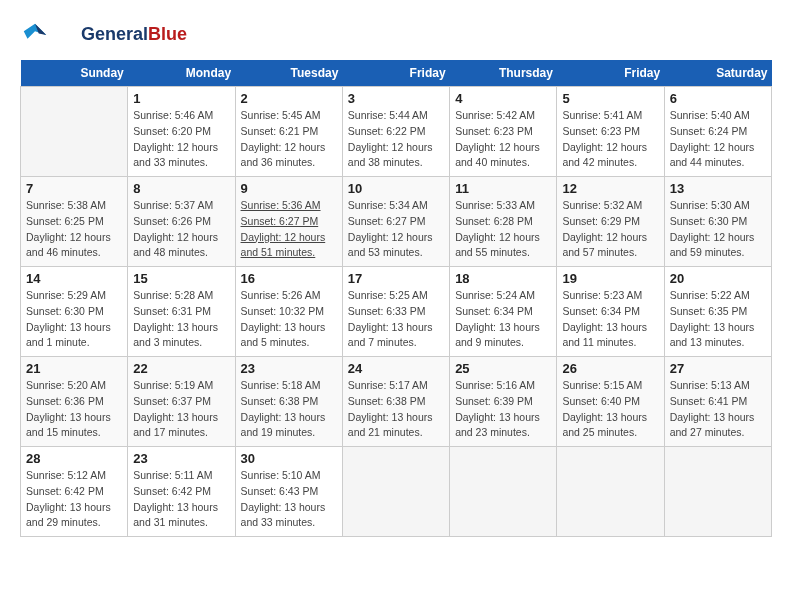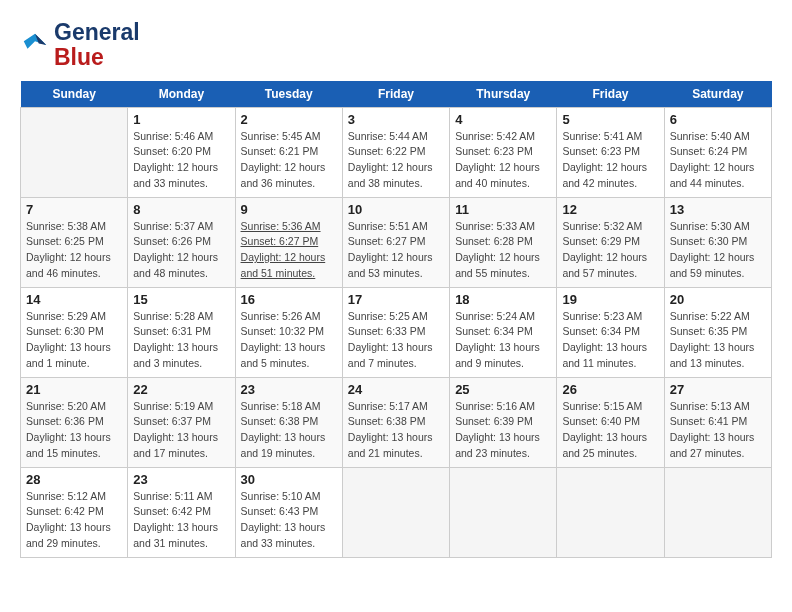--- a/index.html
+++ b/index.html
@@ -15,25 +15,26 @@
       justify-content: space-between;
       align-items: flex-start;
       margin-bottom: 10px;
     }
     .logo {
       display: flex;
       align-items: center;
     }
     .logo-text {
       display: flex;
-      flex-direction: column;
-      font-size: 23px;
+      flex-direction: row;
+      font-size: 18px;
       font-weight: bold;
       color: #1a3a6b;
       line-height: 1.1;
+      margin-left: 27px;
     }
     .logo-bird {
       width: 30px;
       height: 30px;
       margin-right: 4px;
     }
     .title-block {
       text-align: right;
     }
     .main-title {
@@ -47,21 +48,21 @@
     }
     table {
       width: 100%;
       border-collapse: collapse;
       font-size: 11px;
     }
     thead th {
       background: #1a5fb4;
       color: #fff;
       padding: 6px 4px;
-      text-align: center;
+      text-align: right;
       font-size: 12px;
       font-weight: bold;
     }
     tbody td {
       border: 1px solid #ccc;
       vertical-align: top;
       padding: 4px 5px;
       min-height: 80px;
       height: 90px;
       color: #333;
@@ -181,21 +182,21 @@
         </td>
         <td>
           <span class="day-number">9</span>
           <div class="day-info" style="white-space: pre-line; text-decoration: underline;">Sunrise: 5:36 AM
 Sunset: 6:27 PM
 Daylight: 12 hours
 and 51 minutes.</div>
         </td>
         <td>
           <span class="day-number">10</span>
-          <div class="day-info" style="white-space: pre-line;">Sunrise: 5:51 AM
+          <div class="day-info" style="white-space: pre-line;">Sunrise: 5:34 AM
 Sunset: 6:27 PM
 Daylight: 12 hours
 and 53 minutes.</div>
         </td>
         <td>
           <span class="day-number">11</span>
           <div class="day-info" style="white-space: pre-line;">Sunrise: 5:33 AM
 Sunset: 6:28 PM
 Daylight: 12 hours
 and 55 minutes.</div>

